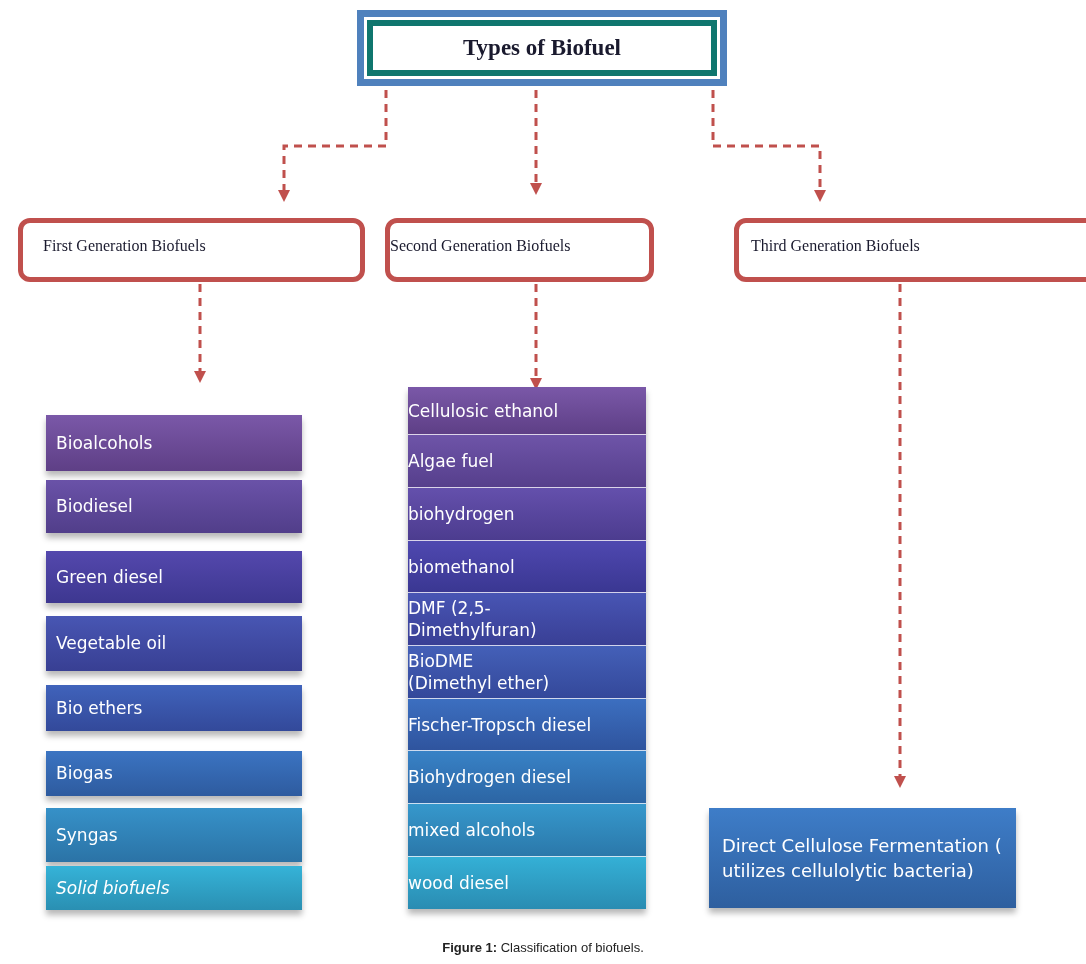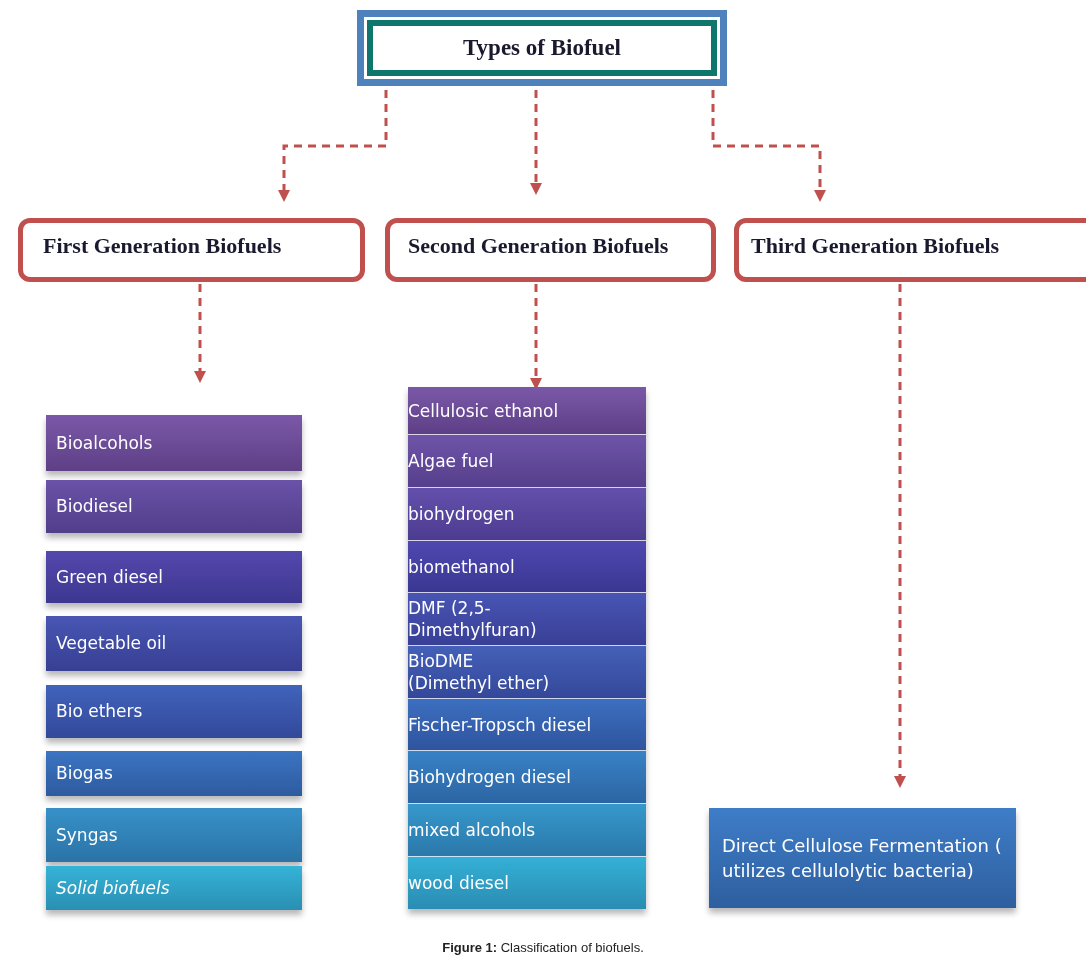--- a/index.html
+++ b/index.html
@@ -24,21 +24,21 @@
 
   .gen-box {
     box-sizing: border-box;
     border: 5px solid #c0504d;
     border-radius: 12px;
     background: #ffffff;
     height: 64px;
     display: flex; align-items: center;
   }
   .gen-label {
-    font-family: "Liberation Serif", serif; font-weight: bold; font-size: 22px; color: #1a1a2e;
+    font-family: "Liberation Serif", serif; font-weight: normal; font-size: 16px; color: #1a1a2e;
     margin-top: -8px;
   }
 
   .item {
     box-sizing: border-box;
     color: #ffffff;
     font-family: "DejaVu Sans", sans-serif;
     font-size: 17px;
     line-height: 23px;
     padding-left: 10px;
@@ -86,41 +86,41 @@
 
 <div class="abs root-box">
   <div class="root-inner">
     <span class="root-title">Types of Biofuel</span>
   </div>
 </div>
 
 <div class="abs gen-box" style="left:18px; top:218px; width:347px; padding-left:20px;">
   <span class="gen-label">First Generation Biofuels</span>
 </div>
-<div class="abs gen-box" style="left:385px; top:218px; width:331px; padding-left:18px;">
+<div class="abs gen-box" style="left:385px; top:218px; width:269px; ">
   <span class="gen-label">Second Generation Biofuels</span>
 </div>
 <div class="abs gen-box" style="left:734px; top:218px; width:391px; padding-left:12px;">
   <span class="gen-label">Third Generation Biofuels</span>
 </div>
 
 <div id="first-list">
     <div class="abs item" style="left: 46px; width: 256px; top: 415px; height: 56px; background: linear-gradient(rgb(122, 88, 168), rgb(94, 63, 134));">
       <span>Bioalcohols</span>
     </div>
     <div class="abs item" style="left: 46px; width: 256px; top: 480px; height: 53px; background: linear-gradient(rgb(106, 82, 168), rgb(81, 62, 138));">
       <span>Biodiesel</span>
     </div>
     <div class="abs item" style="left: 46px; width: 256px; top: 551px; height: 52px; background: linear-gradient(rgb(84, 72, 173), rgb(61, 55, 144));">
       <span>Green diesel</span>
     </div>
     <div class="abs item" style="left: 46px; width: 256px; top: 616px; height: 55px; background: linear-gradient(rgb(72, 86, 179), rgb(56, 63, 147));">
       <span>Vegetable oil</span>
     </div>
-    <div class="abs item" style="left: 46px; width: 256px; top: 685px; height: 53px; background: linear-gradient(rgb(64, 99, 187), rgb(51, 73, 154));">
+    <div class="abs item" style="left: 46px; width: 256px; top: 685px; height: 46px; background: linear-gradient(rgb(64, 99, 187), rgb(51, 73, 154));">
       <span>Bio ethers</span>
     </div>
     <div class="abs item" style="left: 46px; width: 256px; top: 751px; height: 45px; background: linear-gradient(rgb(59, 116, 194), rgb(46, 91, 159));">
       <span>Biogas</span>
     </div>
     <div class="abs item" style="left: 46px; width: 256px; top: 808px; height: 54px; background: linear-gradient(rgb(54, 145, 200), rgb(43, 115, 166));">
       <span>Syngas</span>
     </div>
     <div class="abs item" style="left: 46px; width: 256px; top: 866px; height: 44px; background: linear-gradient(rgb(53, 179, 216), rgb(42, 143, 178)); font-style: italic;">
       <span>Solid biofuels</span>

